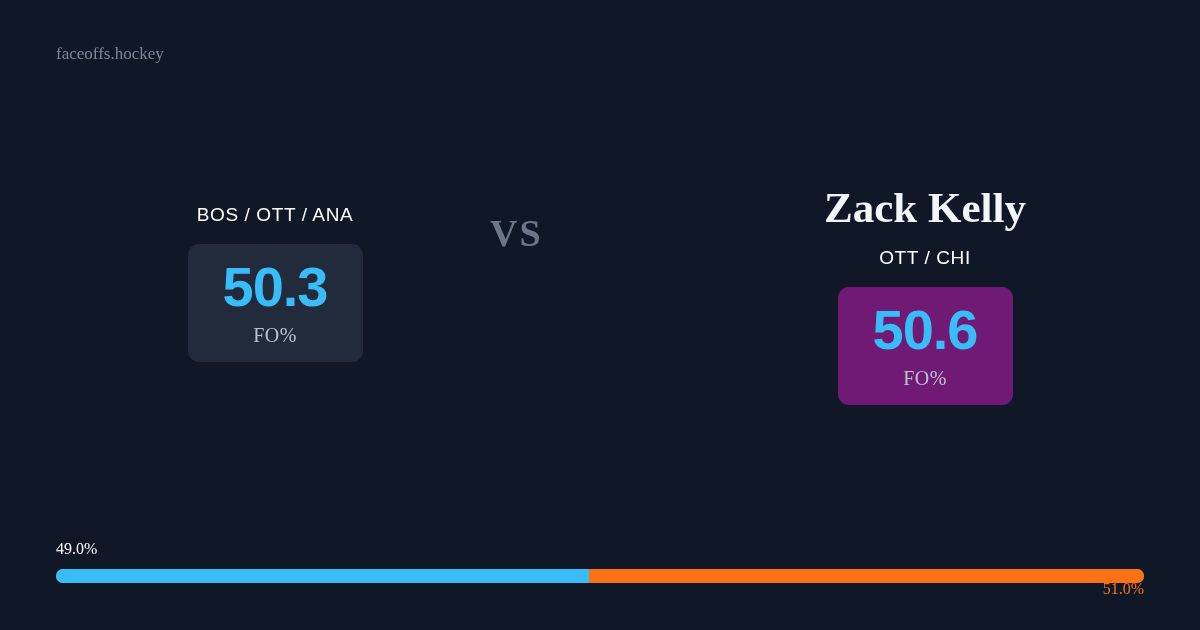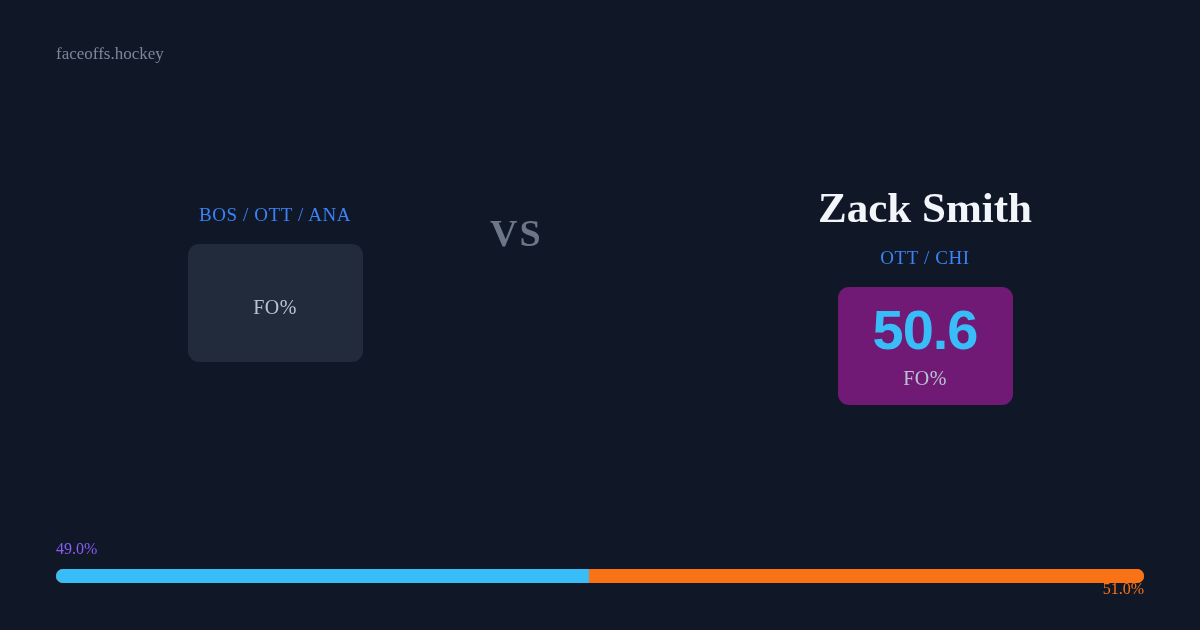--- a/index.html
+++ b/index.html
@@ -59,24 +59,24 @@
   .player-name {
     font-family: "Liberation Serif", serif;
     font-weight: bold;
     font-size: 43px;
     line-height: 1.0;
     color: #f2f5fa;
     white-space: nowrap;
   }
   .player-teams {
     margin-top: 18px;
-    font-family: Liberation Serif, serif;
+    font-family: Liberation Sans, sans-serif;
     font-size: 19px;
     letter-spacing: 0.6px;
-    color: #3b82f6;
+    color: #ffffff;
     white-space: nowrap;
   }
   .stat-card {
     margin-top: 18px;
     width: 175px;
     height: 118px;
     background: #222b3c;
     border-radius: 11px;
     display: flex;
     flex-direction: column;
@@ -203,41 +203,42 @@
 
 <div class="brand-bar">
   <span class="brand-domain" style="color: rgb(124, 135, 152);">faceoffs.hockey</span>
 </div>
 
 <div class="matchup">
 
   <div class="player-col">
     <div class="player-teams">BOS / OTT / ANA</div>
     <div class="stat-card" style="background: rgb(34, 43, 60);">
+      <div class="stat-value" style="color: rgb(56, 189, 248);">50.3</div>
       <div class="stat-label">FO%</div>
     </div>
   </div>
 
   <div class="center-col">
     <div class="vs-text">VS</div>
   </div>
 
   <div class="player-col">
-    <div class="player-name">Zack Smith</div>
+    <div class="player-name">Zack Kelly</div>
     <div class="player-teams">OTT / CHI</div>
     <div class="stat-card" style="background: #701a75;">
       <div class="stat-value" style="color: rgb(56, 189, 248);">50.6</div>
       <div class="stat-label">FO%</div>
     </div>
   </div>
 
 </div>
 
 <div class="winprob">
   <div class="winprob-labels">
-    <span class="wp-left" style="color: #8b5cf6;">49.0%</span>
+    <span class="wp-left" style="color: #ffffff;">49.0%</span>
     <span class="wp-right" style="color: rgb(249, 115, 22); margin-top: 40px;">51.0%</span>
   </div>
   <div class="wp-track">
     <div class="wp-fill-left" style="width: 49%; background: rgb(56, 189, 248);"></div>
     <div class="wp-fill-right" style="background: rgb(249, 115, 22);"></div>
   </div>
 </div>
 
 </body></html>

